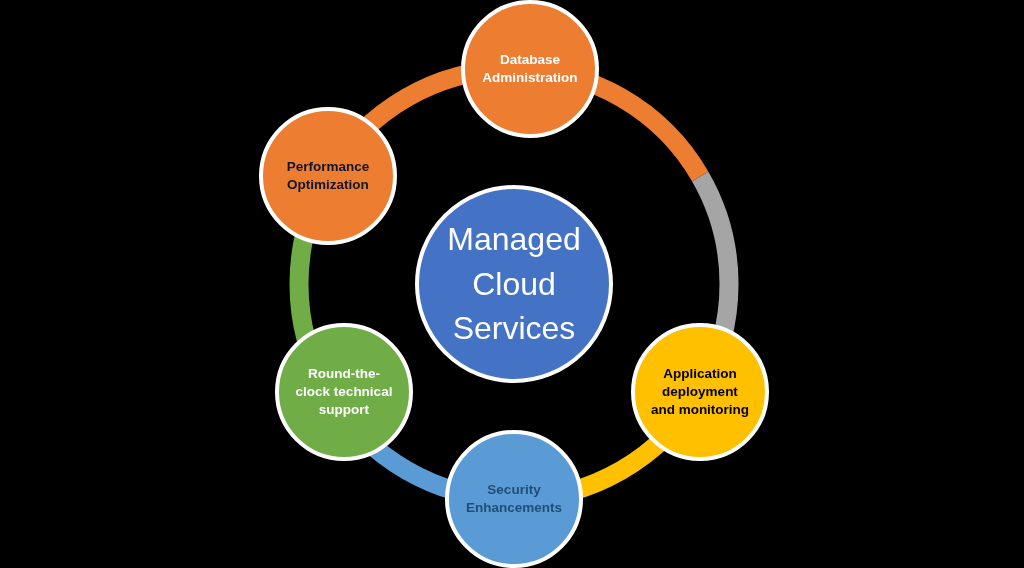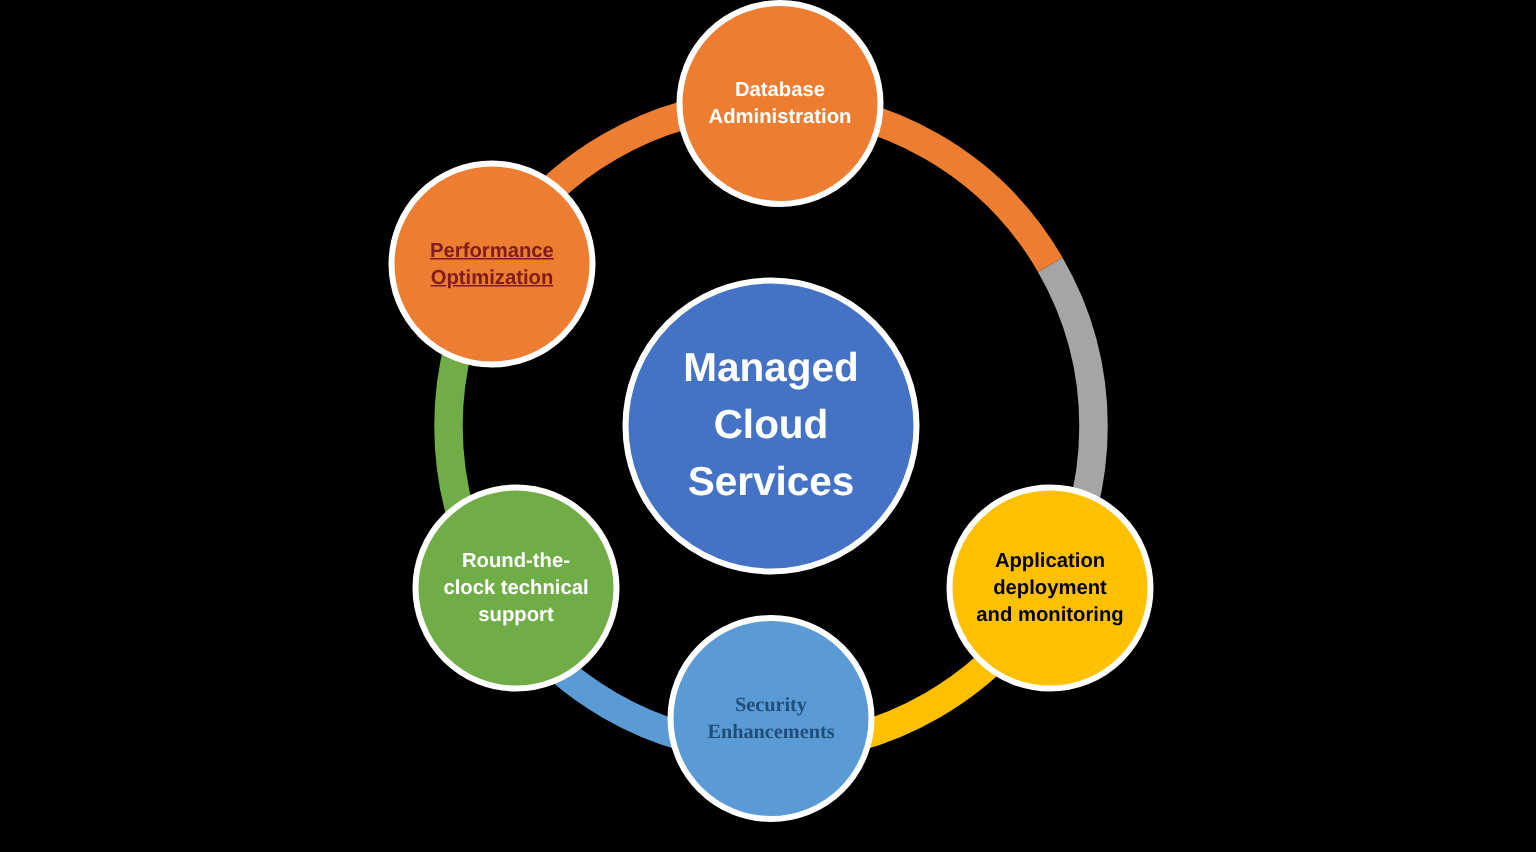--- a/index.html
+++ b/index.html
@@ -27,28 +27,28 @@
   .node-label {
     white-space: pre-line;
     color: #ffffff;
     font-size: 13.5px;
     font-weight: bold;
     line-height: 1.32;
     padding: 0 6px;
   }
   .node-label.light { font-weight: 400; font-size: 14px; }
   .center-node .node-label {
-    font-size: 27px;
-    font-weight: 700;
+    font-size: 32px;
+    font-weight: 400;
     line-height: 1.4;
   }
-  .pos-top { left: 451px; top: 0px; }
+  .pos-top { left: 461px; top: 0px; }
   .pos-top-right { left: 631px; top: 107px; }
   .pos-bottom-right { left: 631px; top: 323px; }
-  .pos-bottom { left: 445px; top: 410px; font-family: Liberation Serif, serif; }
+  .pos-bottom { left: 445px; top: 430px; }
   .pos-bottom-left { left: 275px; top: 323px; }
   .pos-top-left { left: 259px; top: 107px; }
 </style>
 </head>
 <body>
 
 <div class="stage">
 
   <svg class="ring-svg" width="1024" height="568" viewBox="0 0 1024 568">
     <g fill="none" stroke-width="19" stroke-linecap="butt">
@@ -84,17 +84,17 @@
 Enhancements</div>
   </div>
 
   <div class="node satellite pos-bottom-left" style="background: rgb(112, 173, 71);">
     <div class="node-label" style="color: rgb(255, 255, 255);">Round-the-
 clock technical
 support</div>
   </div>
 
   <div class="node satellite pos-top-left" style="background: rgb(237, 125, 49);">
-    <div class="node-label" style="color: #7f1d1d; text-decoration: underline;">Performance
+    <div class="node-label" style="color: #0f172a;">Performance
 Optimization</div>
   </div>
 
 </div>
 
 </body></html>

